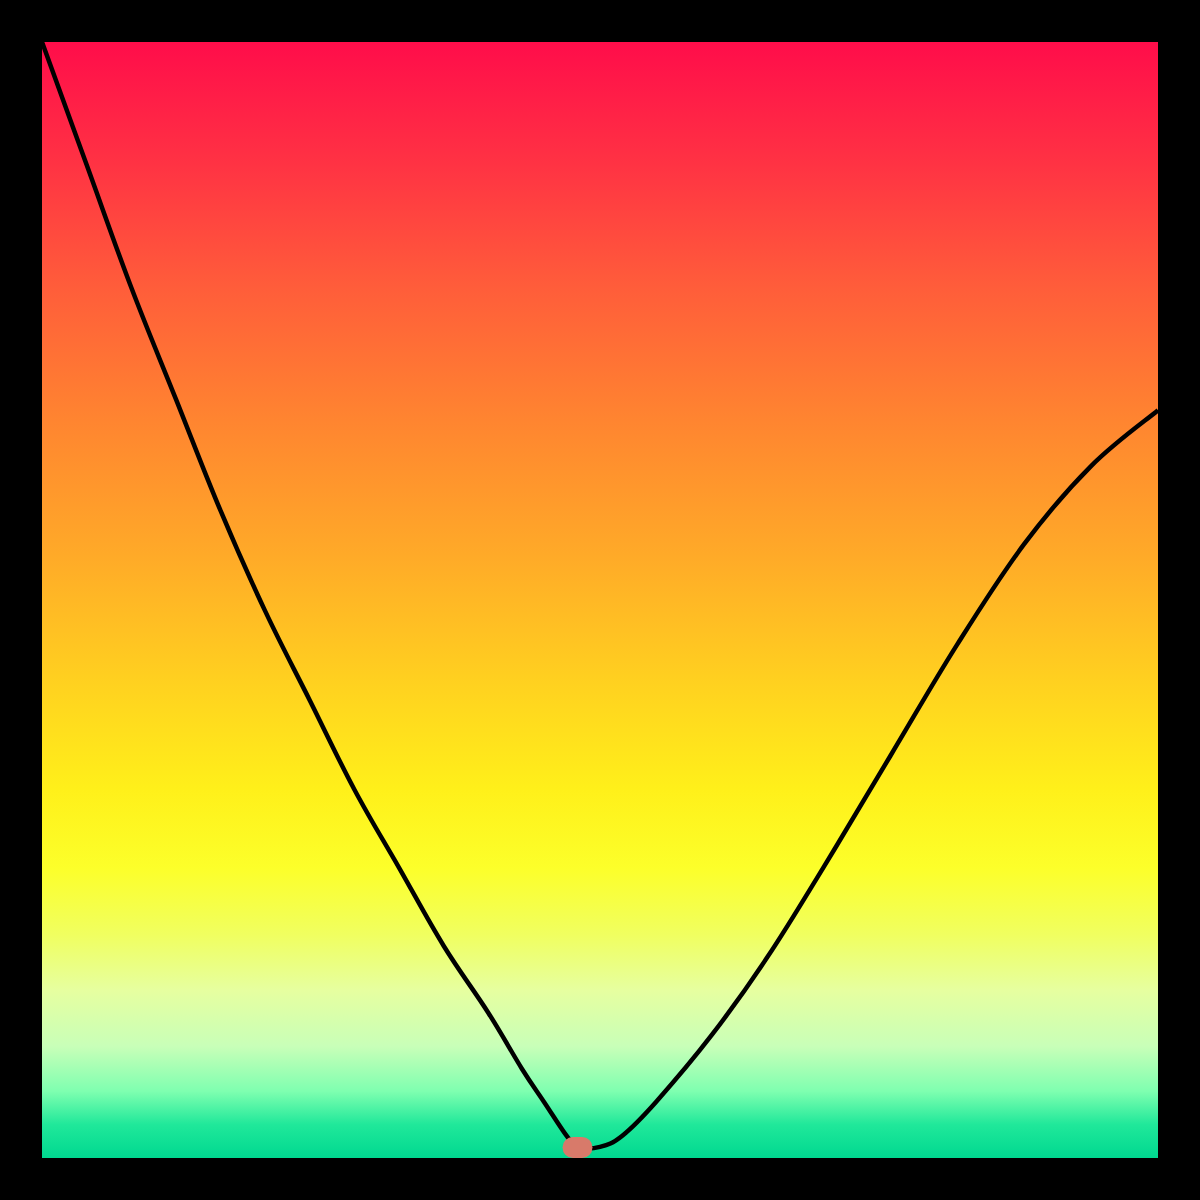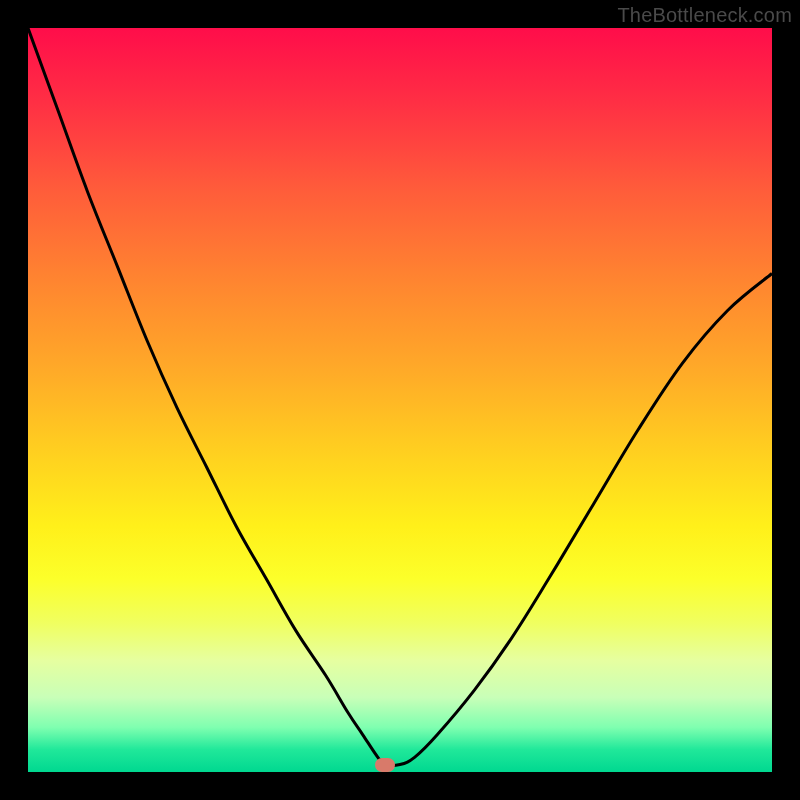--- a/index.html
+++ b/index.html
@@ -86,15 +86,14 @@
   <div class="plot-area">
     <div class="gradient"></div>
 
     <svg class="curve-svg" viewBox="0 0 744 744" preserveAspectRatio="none">
       <path id="curve" class="curve-path" d="M 0,0 C 5.3568,14.731200000000005 19.046400000000002,52.377600000000044 29.76,81.84000000000003 C 40.473600000000005,111.30240000000002 48.806400000000004,135.55679999999995 59.52,163.67999999999995 C 70.2336,191.80319999999995 78.5664,211.29599999999996 89.28,238.07999999999998 C 99.9936,264.864 108.3264,287.03520000000003 119.04,312.48 C 129.7536,337.9248 138.08640000000003,356.6736 148.8,379.44 C 159.5136,402.2064 167.8464,417.5328 178.56,438.96000000000004 C 189.27360000000002,460.38720000000006 197.6064,478.39200000000005 208.32000000000002,498.48 C 219.03360000000004,518.568 227.36640000000003,531.8112 238.08,550.56 C 248.7936,569.3087999999999 257.1264,585.2304 267.84,602.64 C 278.55359999999996,620.0495999999999 288.22560000000004,632.5487999999999 297.6,647.28 C 306.9744,662.0112 313.22400000000005,673.7664 319.92,684.48 C 326.616,695.1936000000001 329.4432,698.7647999999999 334.8,706.8 C 340.15680000000003,714.8352 345.6624,723.7632 349.68,729.12 C 353.6976,734.4768 353.1024,735.2207999999999 357.12,736.56 C 361.1376,737.8992 366.6432,737.8992 372,736.56 C 377.3568,735.2207999999999 380.18399999999997,734.4768 386.88,729.12 C 393.576,723.7632 398.48640000000006,718.8528 409.20000000000005,706.8 C 419.91360000000003,694.7471999999999 433.008,679.5695999999999 446.4,662.16 C 459.792,644.7504 470.208,630.168 483.6,610.08 C 496.992,589.9920000000001 506.06879999999995,574.6655999999999 520.8,550.56 C 535.5312,526.4544 549.3696000000001,502.944 565.44,476.16 C 581.5104,449.37600000000003 594.0096,427.2048 610.0799999999999,401.76 C 626.1503999999999,376.3152 638.6496,356.2271999999999 654.72,334.79999999999995 C 670.7904000000001,313.3728 683.2896000000001,298.79040000000003 699.36,282.72 C 715.4304,266.6496 735.9648,252.21599999999998 744,245.51999999999998"></path>
     </svg>
 
     <div id="marker" class="marker" style="left: 357.12px; top: 736.56px; background: rgb(216, 122, 106);"></div>
   </div>
 
-  <div class="watermark">TheBottleneck.com</div>
 
 </div>
 
 </body></html>

